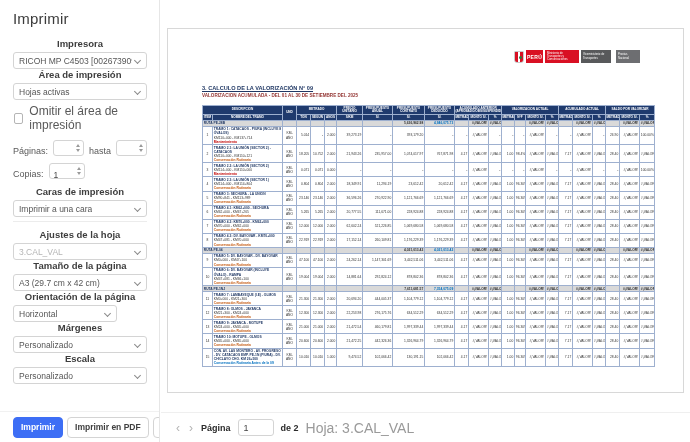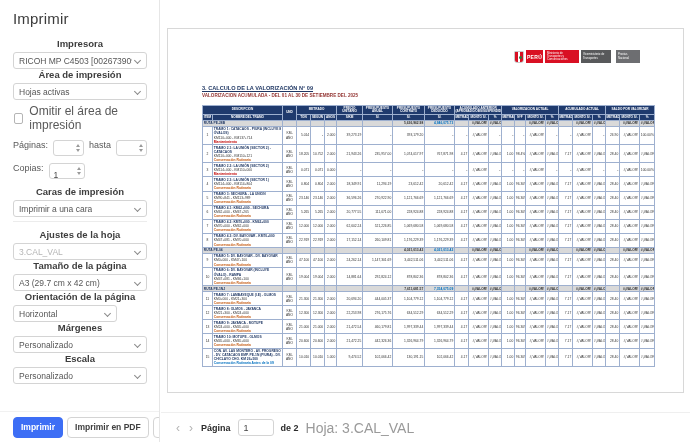--- a/index.html
+++ b/index.html
@@ -16,21 +16,21 @@
   .select { position:relative; height:17px; border:1px solid #d4d4d4; border-radius:3px;
     background:#fff; display:flex; align-items:center; padding:0 14px 0 5px; cursor:pointer; }
   .select span { font-size:8.5px; color:#565656; white-space:nowrap; overflow:hidden; }
   .select.disabled span { color:#b5b5b5; }
   .select.narrow { width:104px; }
   .chev { position:absolute; right:6px; top:5px; width:5px; height:5px;
     border-left:1px solid #8a8a8a; border-bottom:1px solid #8a8a8a; transform:rotate(-45deg); }
   .check-row { display:flex; align-items:center; gap:6px; margin:4px 0 8px 1px; cursor:pointer; }
   .checkbox { width:11px; height:11px; border:1px solid #b5b5b5; border-radius:2px; background:#fff; }
   .check-label { font-size:12px; color:#595959; }
-  .inline-row { display:flex; align-items:flex-start; gap:5px; margin-bottom:7px; }
+  .inline-row { display:flex; align-items:flex-end; gap:5px; margin-bottom:7px; }
   .inline-label { font-size:9px; color:#595959; }
   .spinbox { position:relative; height:16px; border:1px solid #d4d4d4; border-radius:3px; background:#fff; }
   .spinbox input { border:none; outline:none; width:100%; height:100%; font-size:8.5px;
     color:#444; padding:0 12px 0 4px; background:transparent; font-family:inherit; }
   .spin-arrows { position:absolute; right:3px; top:3px; display:flex; flex-direction:column; gap:2px; }
   .tri-up { width:0; height:0; border-left:2.5px solid transparent; border-right:2.5px solid transparent; border-bottom:3px solid #9a9a9a; }
   .tri-dn { width:0; height:0; border-left:2.5px solid transparent; border-right:2.5px solid transparent; border-top:3px solid #9a9a9a; }
   .divider { border-top:1px solid #ececec; margin:4px 0 7px 0; }
   .sb-footer { position:absolute; left:0; bottom:0; width:159px; height:31px; background:#fff;
     border-top:1px solid #f1f1f1; display:flex; align-items:center; gap:4px; padding-left:13px; z-index:5; }

